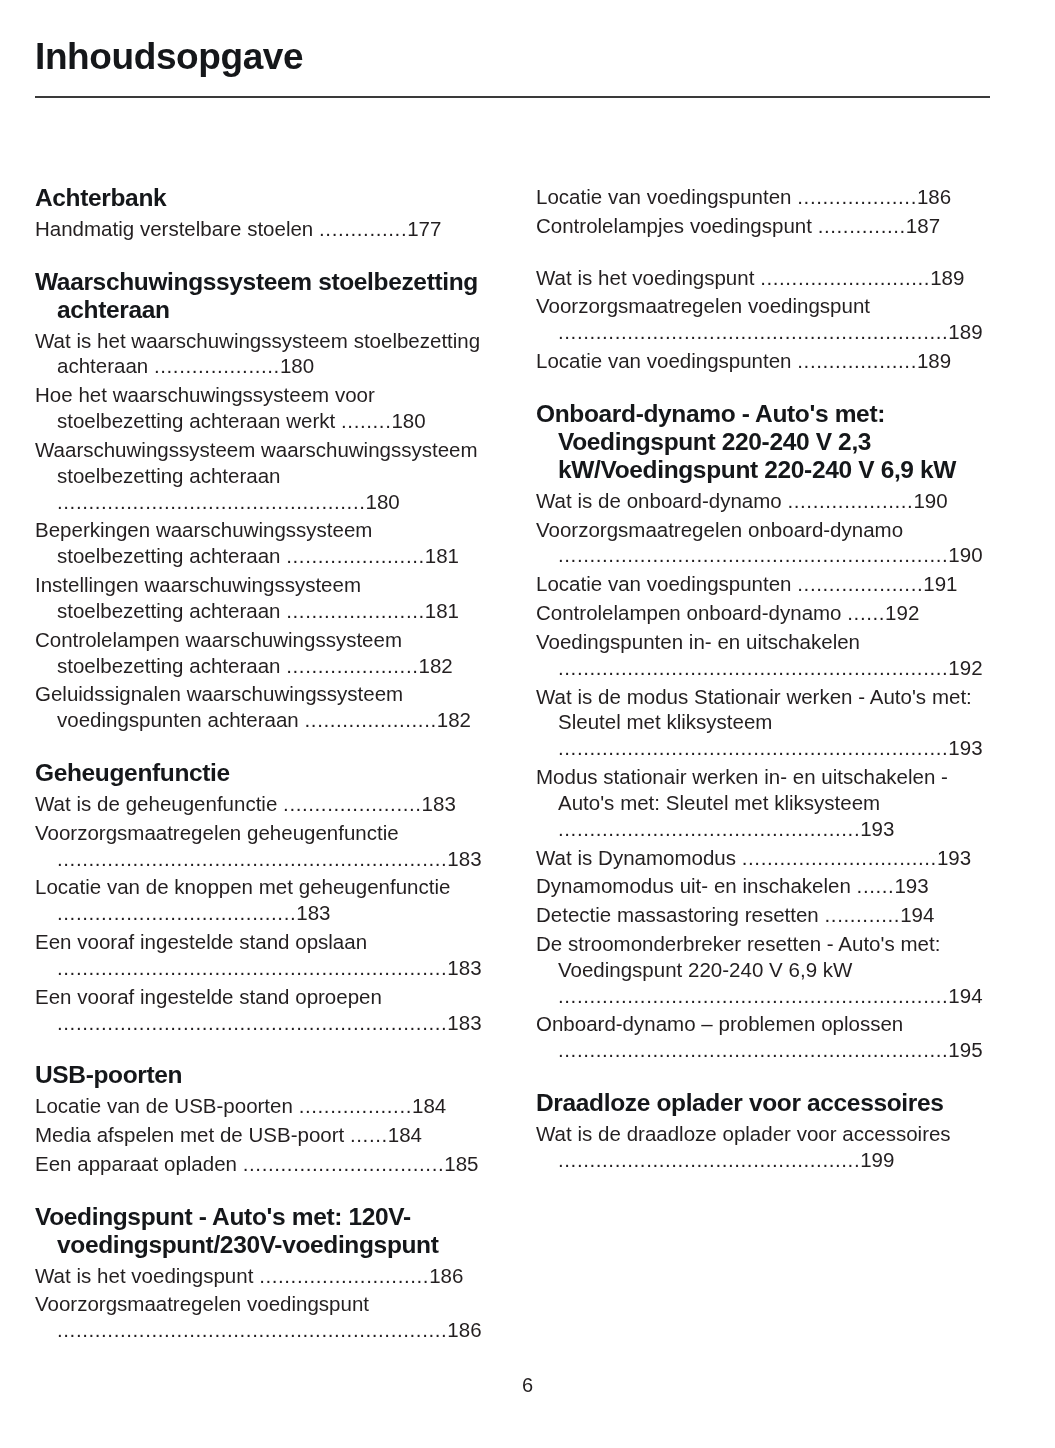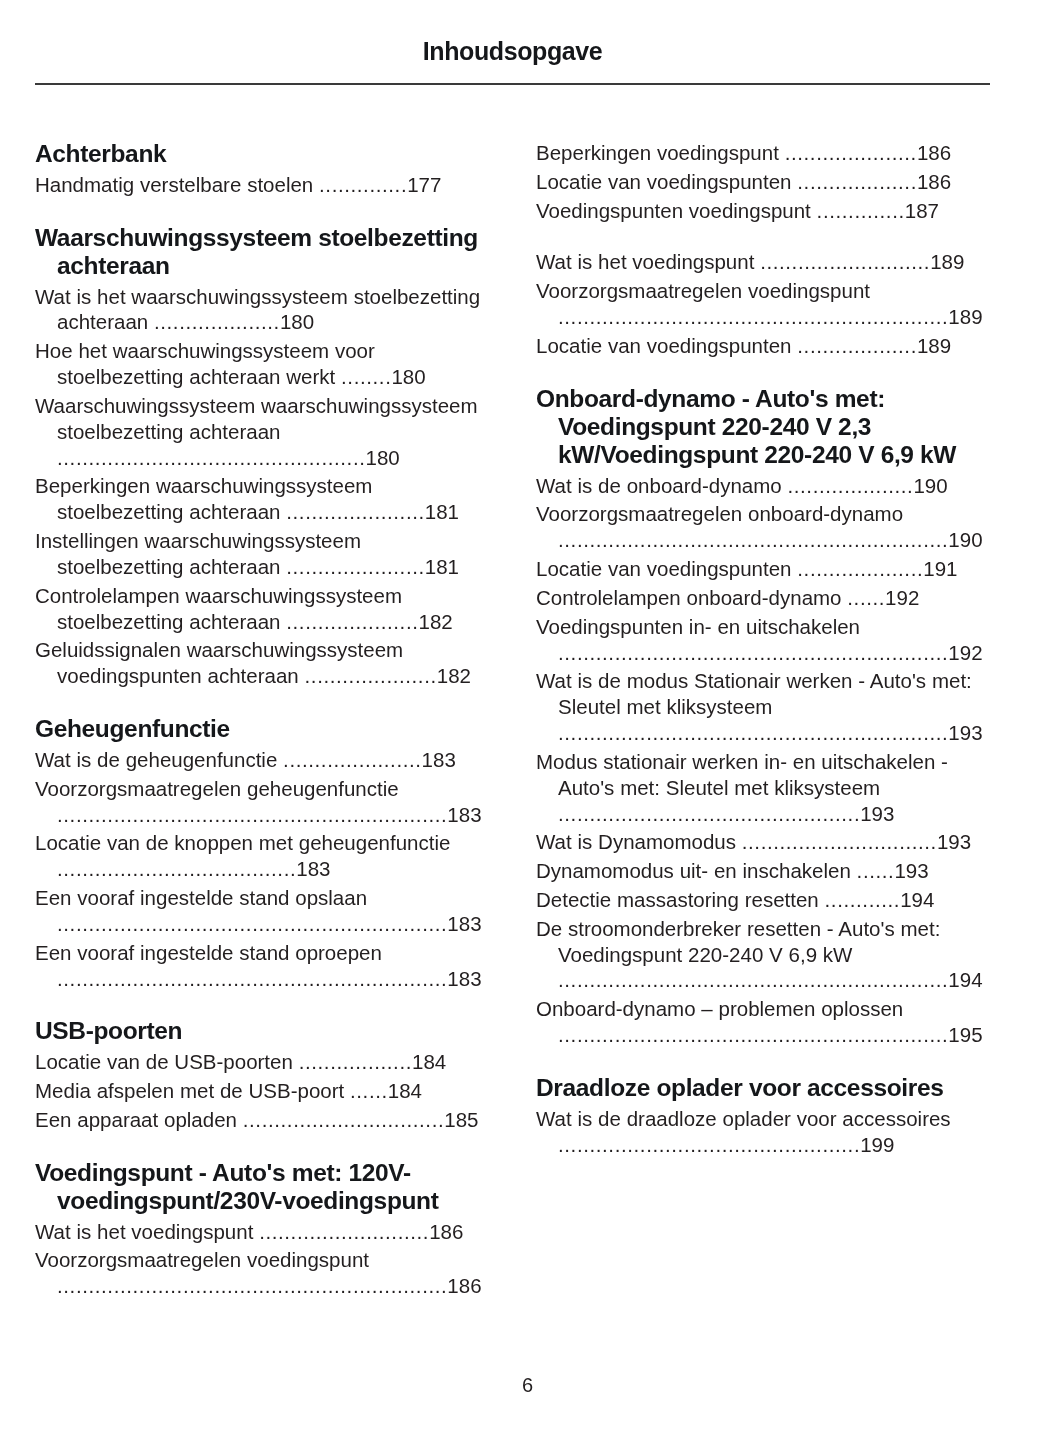--- a/index.html
+++ b/index.html
@@ -23,22 +23,21 @@
   }
 
   
   .page-header {
     position: absolute;
     left: 35px;
     top: 38px;
     width: 955px;
   }
   .page-title {
-    text-align: center;
-    font-size: 25px;
+    font-size: 37px;
     font-weight: bold;
     letter-spacing: -0.4px;
     line-height: 1.05;
     color: #15171a;
   }
   .header-rule {
     margin-top: 19px;
     border-top: 2.5px solid #3a3a3a;
     width: 100%;
   }
@@ -51,20 +50,21 @@
     width: 1055px;
     display: flex;
     gap: 46px;
     padding: 0 35px;
     box-sizing: border-box;
     align-items: flex-start;
   }
   .col {
     width: 455px;
     flex: 0 0 455px;
+    margin-top: 44px;
   }
 
   
   .toc-section {
     margin-bottom: 0;
   }
   .toc-section + .toc-section {
     margin-top: 26px;
   }
   .section-heading {
@@ -148,23 +148,22 @@
           <div class="toc-entry"><span class="label">Een apparaat opladen</span> <span class="leader">................................</span><span class="pagenum">185</span></div>
         </div>
         <div class="toc-section">
           <div class="section-heading">Voedingspunt - Auto's met: 120V-voedingspunt/230V-voedingspunt</div>
           <div class="toc-entry"><span class="label">Wat is het voedingspunt</span> <span class="leader">...........................</span><span class="pagenum">186</span></div>
           <div class="toc-entry"><span class="label">Voorzorgsmaatregelen voedingspunt</span> <span class="leader">..............................................................</span><span class="pagenum">186</span></div>
         </div>
       </div>
     <div class="col">
         <div class="toc-section" style="margin-top: 0px;">
-          <div class="toc-entry"><span class="label">Beperkingen voedingspunt</span> <span class="leader">.....................</span><span class="pagenum">186</span></div>
           <div class="toc-entry"><span class="label">Locatie van voedingspunten</span> <span class="leader">...................</span><span class="pagenum">186</span></div>
-          <div class="toc-entry"><span class="label">Voedingspunten voedingspunt</span> <span class="leader">..............</span><span class="pagenum">187</span></div>
+          <div class="toc-entry"><span class="label">Controlelampjes voedingspunt</span> <span class="leader">..............</span><span class="pagenum">187</span></div>
         </div>
         <div class="toc-section">
           <div class="toc-entry"><span class="label">Wat is het voedingspunt</span> <span class="leader">...........................</span><span class="pagenum">189</span></div>
           <div class="toc-entry"><span class="label">Voorzorgsmaatregelen voedingspunt</span> <span class="leader">..............................................................</span><span class="pagenum">189</span></div>
           <div class="toc-entry"><span class="label">Locatie van voedingspunten</span> <span class="leader">...................</span><span class="pagenum">189</span></div>
         </div>
         <div class="toc-section">
           <div class="section-heading">Onboard-dynamo - Auto's met: Voedingspunt 220-240 V 2,3 kW/Voedingspunt 220-240 V 6,9 kW</div>
           <div class="toc-entry"><span class="label">Wat is de onboard-dynamo</span> <span class="leader">....................</span><span class="pagenum">190</span></div>
           <div class="toc-entry"><span class="label">Voorzorgsmaatregelen onboard-dynamo</span> <span class="leader">..............................................................</span><span class="pagenum">190</span></div>

